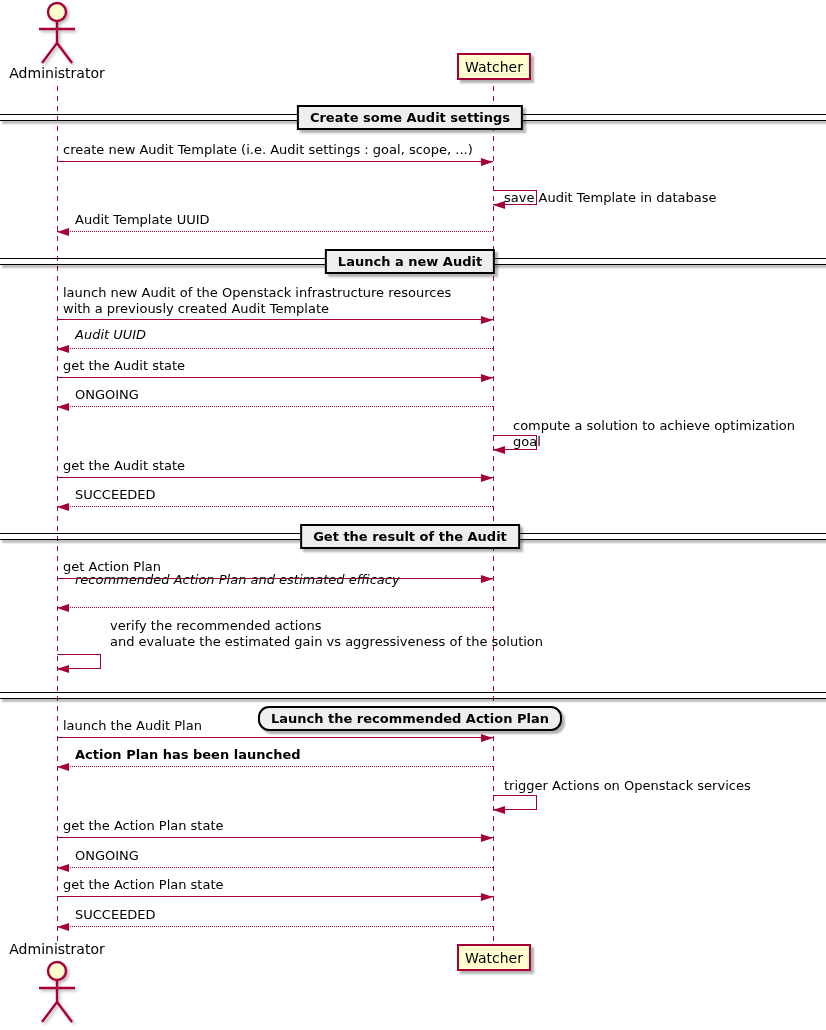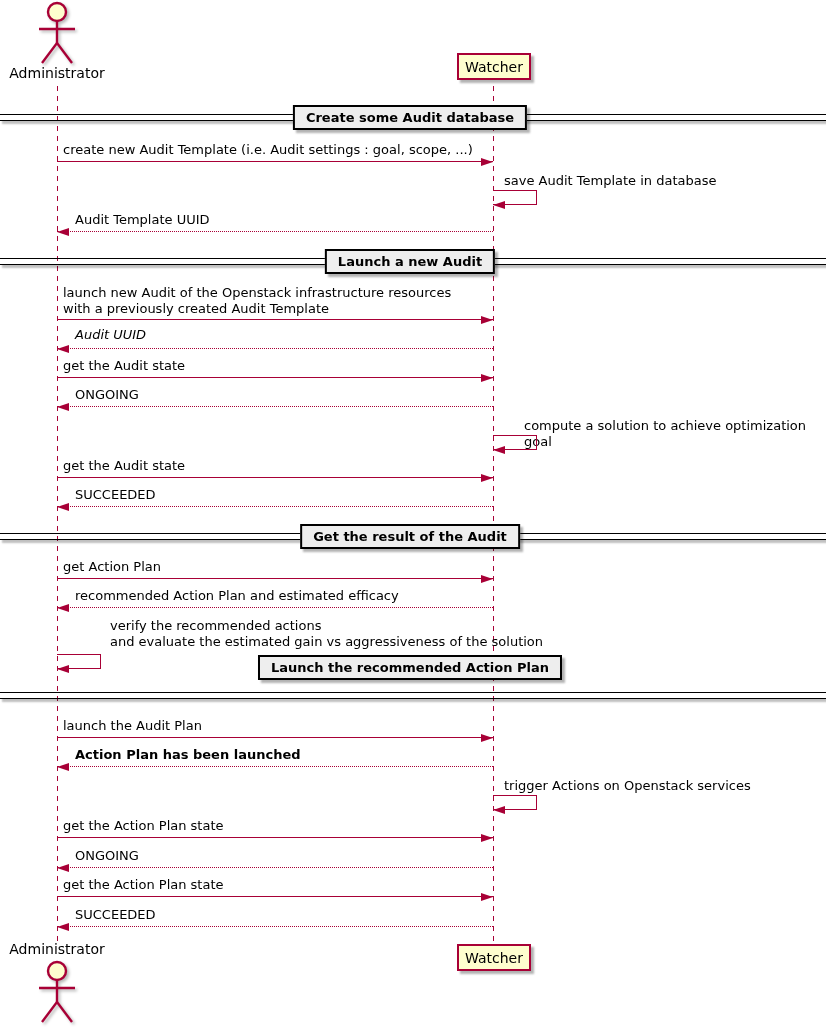--- a/index.html
+++ b/index.html
@@ -71,26 +71,26 @@
     <circle cx="26" cy="11" r="9" fill="#FEFECE" stroke="#A80036" stroke-width="2.4"></circle>
     <line x1="26" y1="20" x2="26" y2="42" stroke="#A80036" stroke-width="2.4"></line>
     <line x1="8" y1="28" x2="44" y2="28" stroke="#A80036" stroke-width="2.4"></line>
     <line x1="26" y1="42" x2="11" y2="62" stroke="#A80036" stroke-width="2.4"></line>
     <line x1="26" y1="42" x2="41" y2="62" stroke="#A80036" stroke-width="2.4"></line>
   </svg>
   <div class="participant-label" style="top:65px;">Administrator</div>
   <div class="participant-box" style="left:457px;top:53px;">Watcher</div>
 
   <div class="divider-line" style="top:114px;"></div>
-  <div class="divider-box" style="top:105px;">Create some Audit database</div>
+  <div class="divider-box" style="top:105px;">Create some Audit settings</div>
 
   <div class="msg-text" style="left:63px;top:142px;text-align:right;">create new Audit Template (i.e. Audit settings : goal, scope, ...)</div>
   <div class="arrow solid to-right" style="top:161px;"></div>
 
-  <div class="msg-text" style="left:504px;top:173px;text-align:center;">save Audit Template in database</div>
+  <div class="msg-text" style="left:504px;top:190px;text-align:center;">save Audit Template in database</div>
   <div class="self-loop" style="left:493px;top:190px;"></div>
 
   <div class="msg-text" style="left:75px;top:212px;">Audit Template UUID</div>
   <div class="arrow dotted to-left" style="top:231px;"></div>
 
   <div class="divider-line" style="top:258px;"></div>
   <div class="divider-box" style="top:249px;">Launch a new Audit</div>
 
   <div class="msg-text" style="left:63px;top:285px;">launch new Audit of the Openstack infrastructure resources
 with a previously created Audit Template</div>
@@ -98,44 +98,44 @@
 
   <div class="msg-text" style="left:75px;top:327px;font-style:italic;">Audit UUID</div>
   <div class="arrow dotted to-left" style="top:348px;"></div>
 
   <div class="msg-text" style="left:63px;top:358px;">get the Audit state</div>
   <div class="arrow solid to-right" style="top:377px;"></div>
 
   <div class="msg-text" style="left:75px;top:387px;">ONGOING</div>
   <div class="arrow dotted to-left" style="top:406px;"></div>
 
-  <div class="msg-text" style="left:524px;top:418px;">compute a solution to achieve optimization goal</div>
+  <div class="msg-text" style="left:513px;top:418px;">compute a solution to achieve optimization goal</div>
   <div class="self-loop" style="left:493px;top:435px;"></div>
 
   <div class="msg-text" style="left:63px;top:458px;">get the Audit state</div>
   <div class="arrow solid to-right" style="top:477px;"></div>
 
   <div class="msg-text" style="left:75px;top:487px;">SUCCEEDED</div>
   <div class="arrow dotted to-left" style="top:506px;"></div>
 
   <div class="divider-line" style="top:533px;"></div>
   <div class="divider-box" style="top:524px;">Get the result of the Audit</div>
 
   <div class="msg-text" style="left:63px;top:559px;">get Action Plan</div>
   <div class="arrow solid to-right" style="top:578px;"></div>
 
-  <div class="msg-text" style="left:75px;top:588px;">recommended Action Plan and estimated efficacy</div>
+  <div class="msg-text" style="left:75px;top:572px;font-style:italic;">recommended Action Plan and estimated efficacy</div>
   <div class="arrow dotted to-left" style="top:607px;"></div>
 
   <div class="msg-text" style="left:63px;top:618px;margin-left:47px;">verify the recommended actions
 and evaluate the estimated gain vs aggressiveness of the solution</div>
   <div class="self-loop" style="left:57px;top:654px;"></div>
 
   <div class="divider-line" style="top:692px;"></div>
-  <div class="divider-box" style="top:655px;">Launch the recommended Action Plan</div>
+  <div class="divider-box" style="top:706px;border-radius:11px;">Launch the recommended Action Plan</div>
 
   <div class="msg-text" style="left:63px;top:718px;">launch the Audit Plan</div>
   <div class="arrow solid to-right" style="top:737px;"></div>
 
   <div class="msg-text" style="left:75px;top:747px;font-weight:bold;">Action Plan has been launched</div>
   <div class="arrow dotted to-left" style="top:766px;"></div>
 
   <div class="msg-text" style="left:504px;top:778px;">trigger Actions on Openstack services</div>
   <div class="self-loop" style="left:493px;top:795px;"></div>
 

